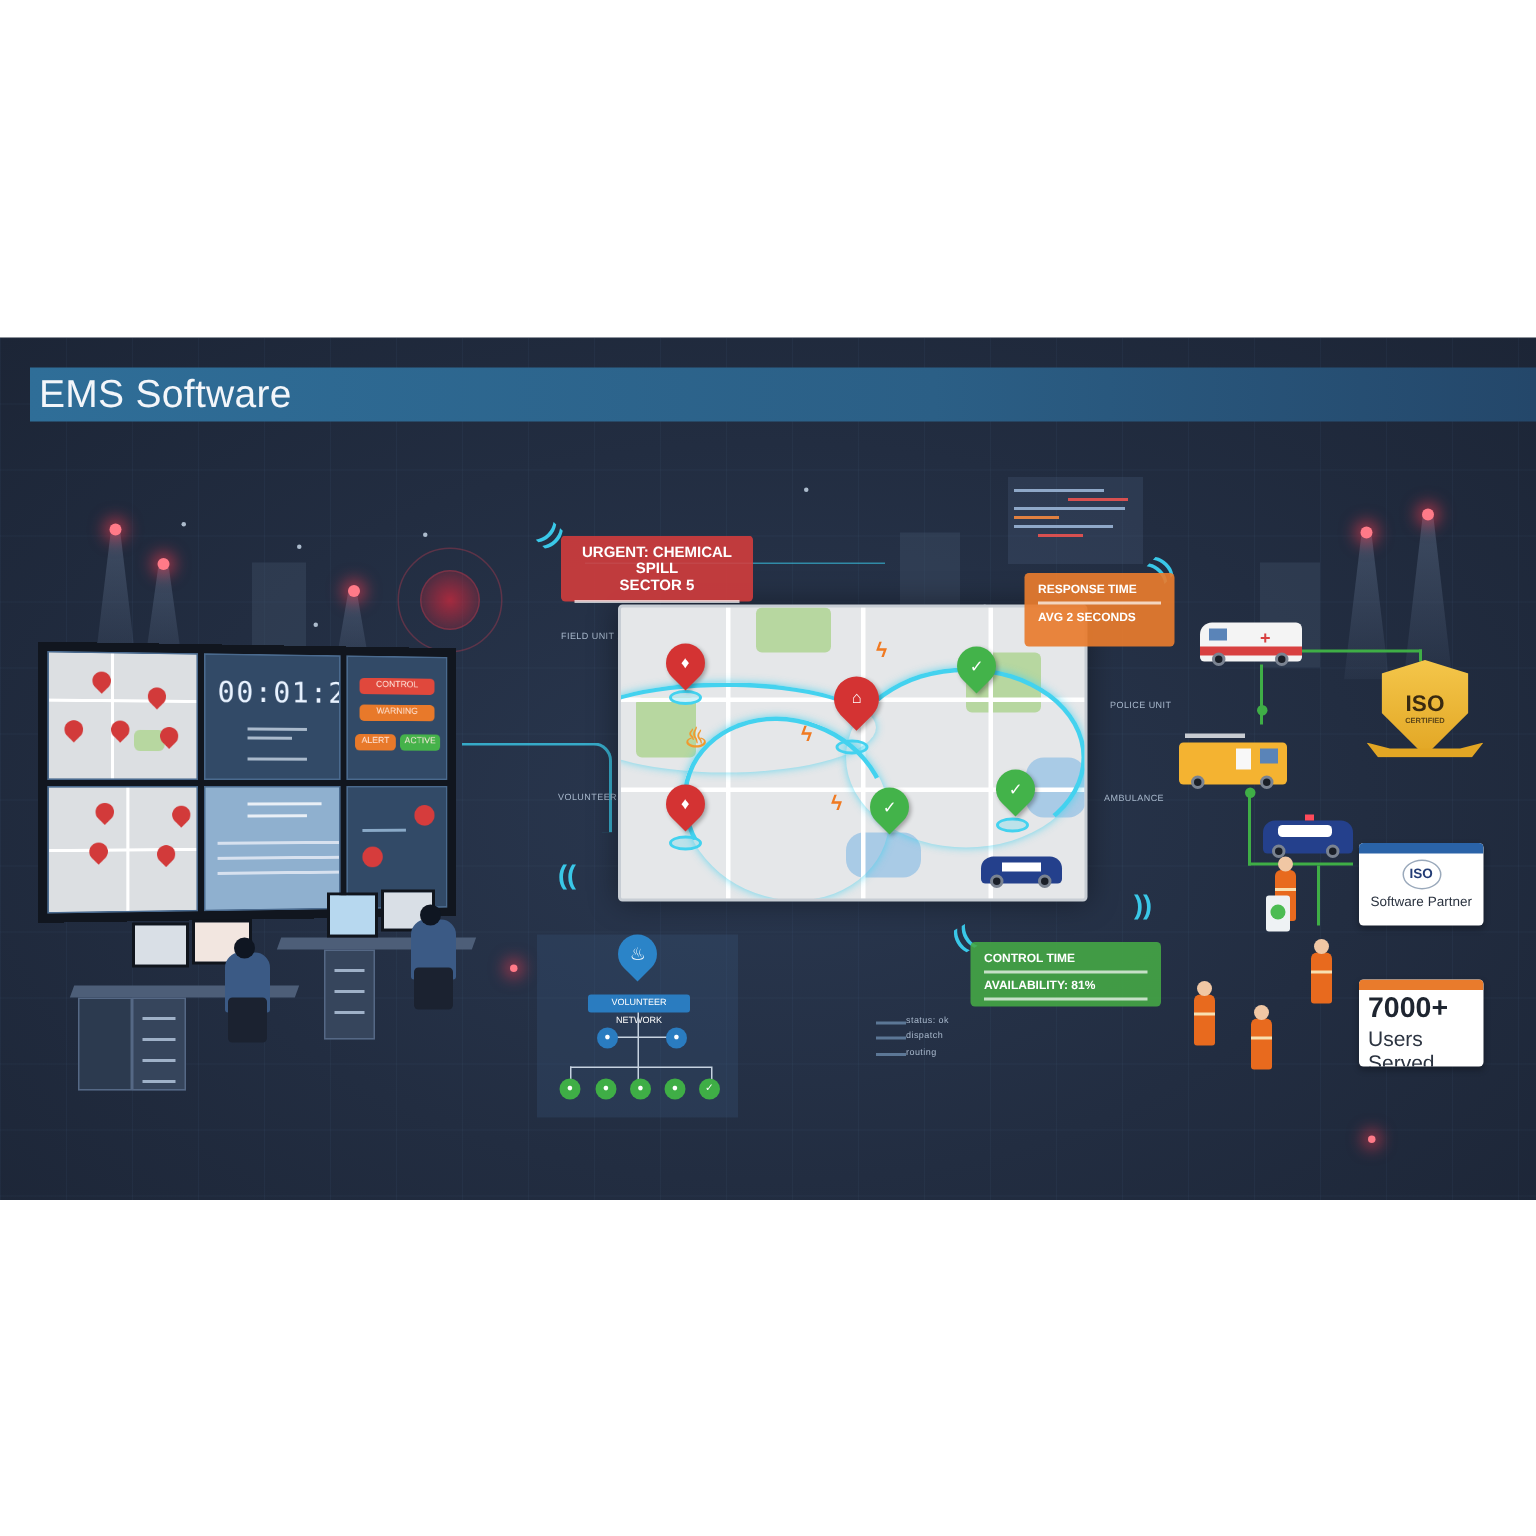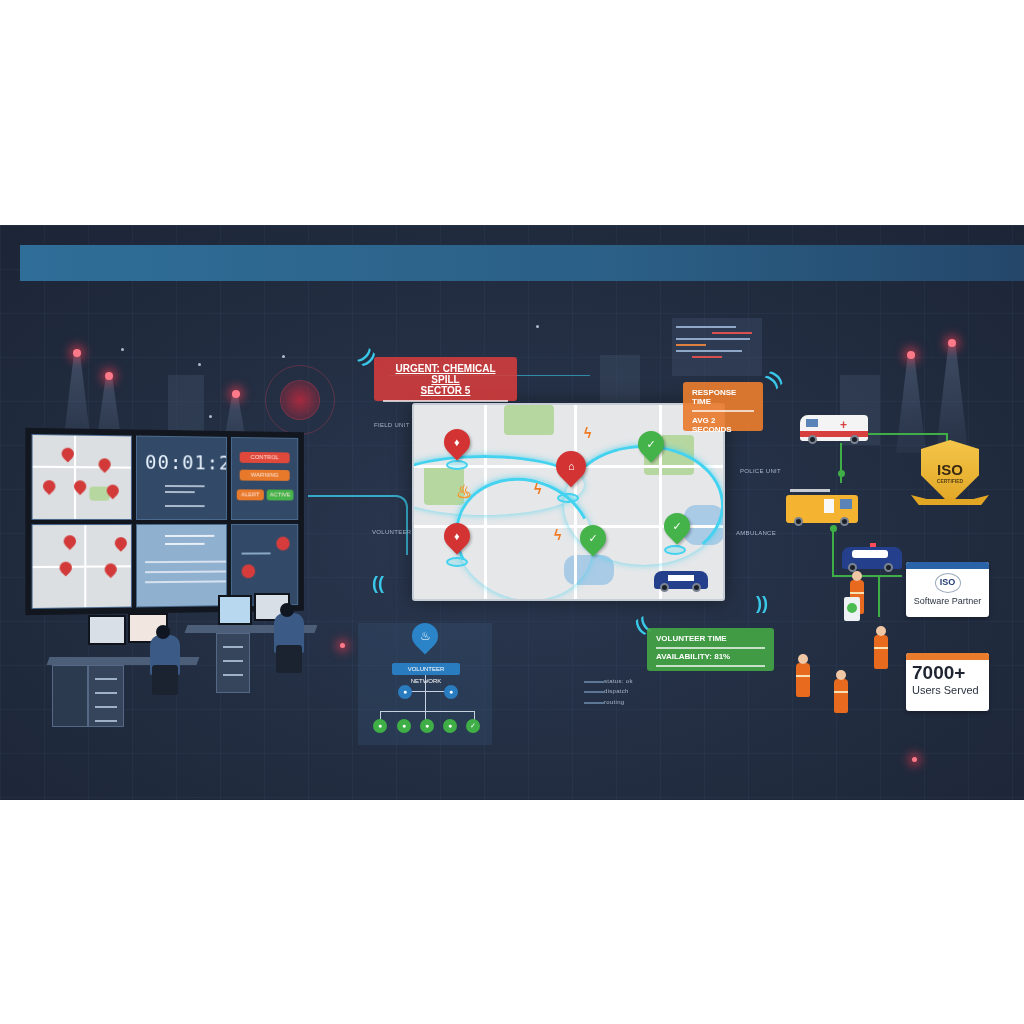--- a/index.html
+++ b/index.html
@@ -43,22 +43,22 @@
   .route { position: absolute; border: 3px solid #43d2ef; border-radius: 50%; box-shadow: 0 0 6px rgba(67,210,239,0.8); }
   .bigpin { position: absolute; width: 26px; height: 26px; border-radius: 50% 50% 50% 0; transform: rotate(-45deg); display: flex; align-items: center; justify-content: center; box-shadow: 0 2px 3px rgba(0,0,0,0.3); }
   .bigpin span { transform: rotate(45deg); color: #fff; font-size: 11px; }
   .bigpin.red { background: #d43333; }
   .bigpin.green { background: #43b34a; }
   .halo { position: absolute; width: 22px; height: 10px; border-radius: 50%; border: 2px solid #43d2ef; background: rgba(67,210,239,0.25); }
   .bolt { position: absolute; color: #f07a22; font-size: 14px; font-weight: bold; }
   
   .card { position: absolute; border-radius: 3px; padding: 6px 9px; color: #fff; font-weight: bold; font-size: 10px; }
   .card .line { height: 2px; margin-top: 4px; background: rgba(255,255,255,0.7); }
-  .urgent { left: 374px; top: 132px; width: 143px; height: 44px; background: rgba(214,60,60,0.88); text-align: center; text-decoration: underline; }
-  .response { left: 683px; top: 157px; width: 80px; height: 49px; background: rgba(232,124,46,0.92); font-size: 8px; }
+  .urgent { left: 374px; top: 132px; width: 128px; height: 44px; background: rgba(214,60,60,0.88); text-align: center; }
+  .response { left: 683px; top: 157px; width: 100px; height: 49px; background: rgba(232,124,46,0.92); font-size: 8px; }
   .regional { left: 647px; top: 403px; width: 127px; height: 43px; background: rgba(70,170,70,0.88); font-size: 8px; }
   .small-label { position: absolute; color: #a8b8cc; font-size: 6px; letter-spacing: .3px; }
   .wifi { position: absolute; color: #3ac8e8; font-size: 18px; font-weight: bold; }
   .connector { position: absolute; border-color: #3ac8e8; border-style: solid; border-width: 0; }
   
   .tree-wrap { position: absolute; left: 358px; top: 398px; width: 134px; height: 122px; background: rgba(60,90,130,0.25); }
   .tree-pin { position: absolute; left: 412px; top: 398px; width: 26px; height: 26px; border-radius: 50% 50% 50% 0; transform: rotate(-45deg); background: #2b84c8; display:flex; align-items:center; justify-content:center; }
   .tree-pin span { transform: rotate(45deg); color: #fff; font-size: 12px; }
   .tree-label { position: absolute; left: 392px; top: 438px; width: 68px; height: 12px; background: #2a7cc0; color: #fff; font-size: 6px; text-align: center; line-height: 12px; border-radius: 2px; }
   .node { position: absolute; width: 14px; height: 14px; border-radius: 50%; color: #fff; font-size: 7px; text-align: center; line-height: 14px; }
@@ -76,35 +76,36 @@
   .shield .sub { font-size: 5px; color: #5a4418; font-weight: bold; }
   .badge-card { position: absolute; background: #ffffff; border-radius: 3px; overflow: hidden; box-shadow: 0 2px 4px rgba(0,0,0,0.3); }
   .badge-card .stripe { height: 7px; }
   .partner { left: 906px; top: 337px; width: 83px; height: 55px; }
   .partner .stripe { background: #2a63a8; }
   .users { left: 906px; top: 428px; width: 83px; height: 58px; }
   .users .stripe { background: #e97b2c; }
   .iso-round { width: 26px; height: 20px; margin: 4px auto 0; border: 1.5px solid #9aa9bb; border-radius: 50%; color: #233c75; font-size: 9px; font-weight: bold; text-align: center; line-height: 17px; }
   .partner-label { text-align: center; font-size: 9px; color: #2b3340; margin-top: 3px; }
   .users-num { font-size: 19px; color: #1e2530; font-weight: bold; padding-left: 6px; margin-top: 2px; }
-  .users-label { font-size: 11px; color: #2b3340; padding-left: 6px; }
+  .users-label { font-size: 14px; color: #2b3340; padding-left: 6px; }
   
   .worker { position: absolute; width: 14px; height: 34px; background: #e86a1e; border-radius: 4px 4px 2px 2px; }
   .worker::before { content:""; position:absolute; left:2px; top:-9px; width:10px; height:10px; border-radius:50%; background:#f0c7a4; }
   .worker::after { content:""; position:absolute; left:0; top:12px; width:14px; height:2px; background:#f8e0b0; }
   .code-block { position: absolute; background: rgba(80,100,130,0.25); }
   .code-line { position: absolute; height: 2px; }
 </style>
 </head>
 <body>
 
 <div id="canvas">
   <div class="grid"></div>
 
   <div class="title-bar"></div>
+  <div class="title">EMS Software</div>
 
   <div class="tower" style="left:62px;top:128px;width:30px;height:100px;"></div>
   <div class="beacon" style="left:73px;top:124px;"></div>
   <div class="tower" style="left:95px;top:148px;width:28px;height:80px;"></div>
   <div class="beacon" style="left:105px;top:147px;"></div>
   <div class="tower" style="left:222px;top:168px;width:26px;height:60px;"></div>
   <div class="beacon" style="left:232px;top:165px;"></div>
   <div class="tower" style="left:896px;top:128px;width:30px;height:100px;"></div>
   <div class="beacon" style="left:907px;top:126px;"></div>
   <div class="tower" style="left:936px;top:116px;width:32px;height:110px;"></div>
@@ -284,21 +285,21 @@
     <div class="line"></div>
   </div>
 
   <div class="card response">
     <div>RESPONSE TIME</div>
     <div class="line"></div>
     <div style="margin-top:4px;">AVG 2 SECONDS</div>
   </div>
 
   <div class="card regional">
-    <div>VOLUNTEER TIME</div>
+    <div>CONTROL TIME</div>
     <div class="line"></div>
     <div style="margin-top:3px;">AVAILABILITY: 81%</div>
     <div class="line"></div>
   </div>
 
   <div class="tree-wrap"></div>
   <div class="tree-pin">
       <span>♨</span>
     </div>
   <div class="tree-label">VOLUNTEER NETWORK</div>

